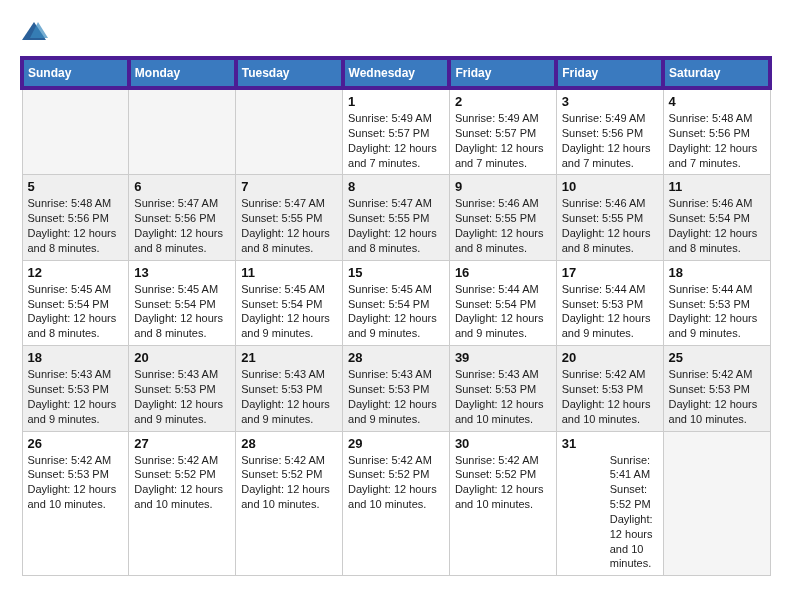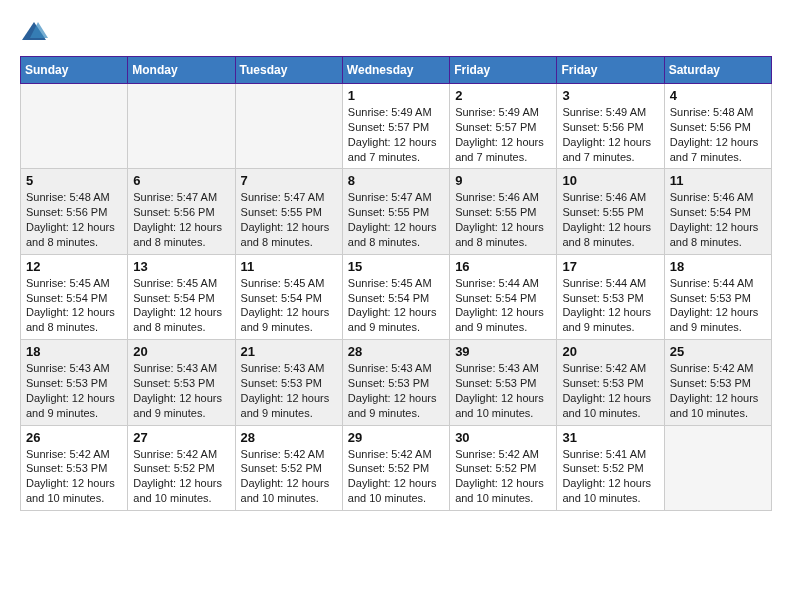--- a/index.html
+++ b/index.html
@@ -68,21 +68,21 @@
       border-collapse: collapse;
       font-size: 11px;
     }
     .calendar th {
       background: #3a7abf;
       color: #fff;
       padding: 6px 4px;
       text-align: left;
       font-size: 12px;
       font-weight: bold;
-      border: 1px solid #4c1d95;
+      border: 4px solid #4c1d95;
     }
     .calendar td {
       border: 1px solid #ccc;
       vertical-align: top;
       padding: 4px 5px;
       width: calc(100% / 7);
       min-height: 80px;
       background: #fff;
     }
     .calendar td.empty {
@@ -354,21 +354,21 @@
           </td>
           <td>
             <div class="day-number">30</div>
             <div class="cell-text" style="white-space: pre-line;">Sunrise: 5:42 AM
 Sunset: 5:52 PM
 Daylight: 12 hours
 and 10 minutes.</div>
           </td>
           <td>
             <div class="day-number">31</div>
-            <div class="cell-text" style="white-space: pre-line;">Sunrise: 5:41 AM
+            <div class="cell-text" style="white-space: pre-line; margin-left: 48px;">Sunrise: 5:41 AM
 Sunset: 5:52 PM
 Daylight: 12 hours
 and 10 minutes.</div>
           </td>
           <td class="empty"></td>
         </tr>
       </tbody>
   </table>
 </div>
 

